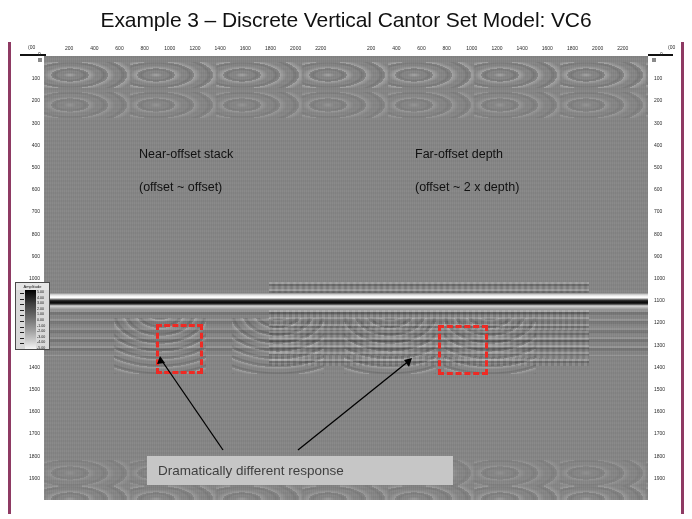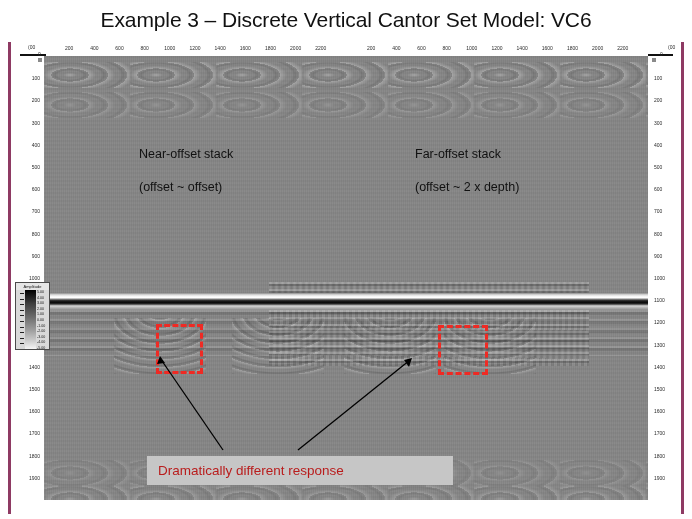--- a/index.html
+++ b/index.html
@@ -285,21 +285,21 @@
     width: 306px;
     height: 29px;
     background: #c6c6c6;
     display: flex;
     align-items: center;
     padding-left: 11px;
     box-sizing: border-box;
   }
   #annotation-label {
     font-size: 13.5px;
-    color: #b91c1c;
+    color: #404040;
     white-space: nowrap;
     text-align: right;
   }
 
   #leader-lines {
     position: absolute;
     left: 0;
     top: 0;
     width: 692px;
     height: 519px;
@@ -422,21 +422,21 @@
     <div class="tail-patch" id="tail-patch-2"></div>
     <div class="tail-patch" id="tail-patch-3"></div>
     <div class="tail-patch" id="tail-patch-4"></div>
 
     <div id="scatter-zone"></div>
     <div id="reverb-zone"></div>
     <div id="reflection-event"></div>
 
     <div class="callout-text" id="near-offset-stack">Near-offset stack</div>
     <div class="callout-text" id="near-offset-sub">(offset ~ offset)</div>
-    <div class="callout-text" id="far-offset-stack">Far-offset stack</div>
+    <div class="callout-text" id="far-offset-stack">Far-offset depth</div>
     <div class="callout-text" id="far-offset-sub">(offset ~ 2 x depth)</div>
 
     <div class="highlight-box" id="highlight-box-near"></div>
     <div class="highlight-box" id="highlight-box-far"></div>
   </div>
 
   <div id="colorbar">
     <div id="colorbar-title">Amplitude</div>
     <div id="colorbar-gradient"></div>
     <div id="colorbar-ticks">

